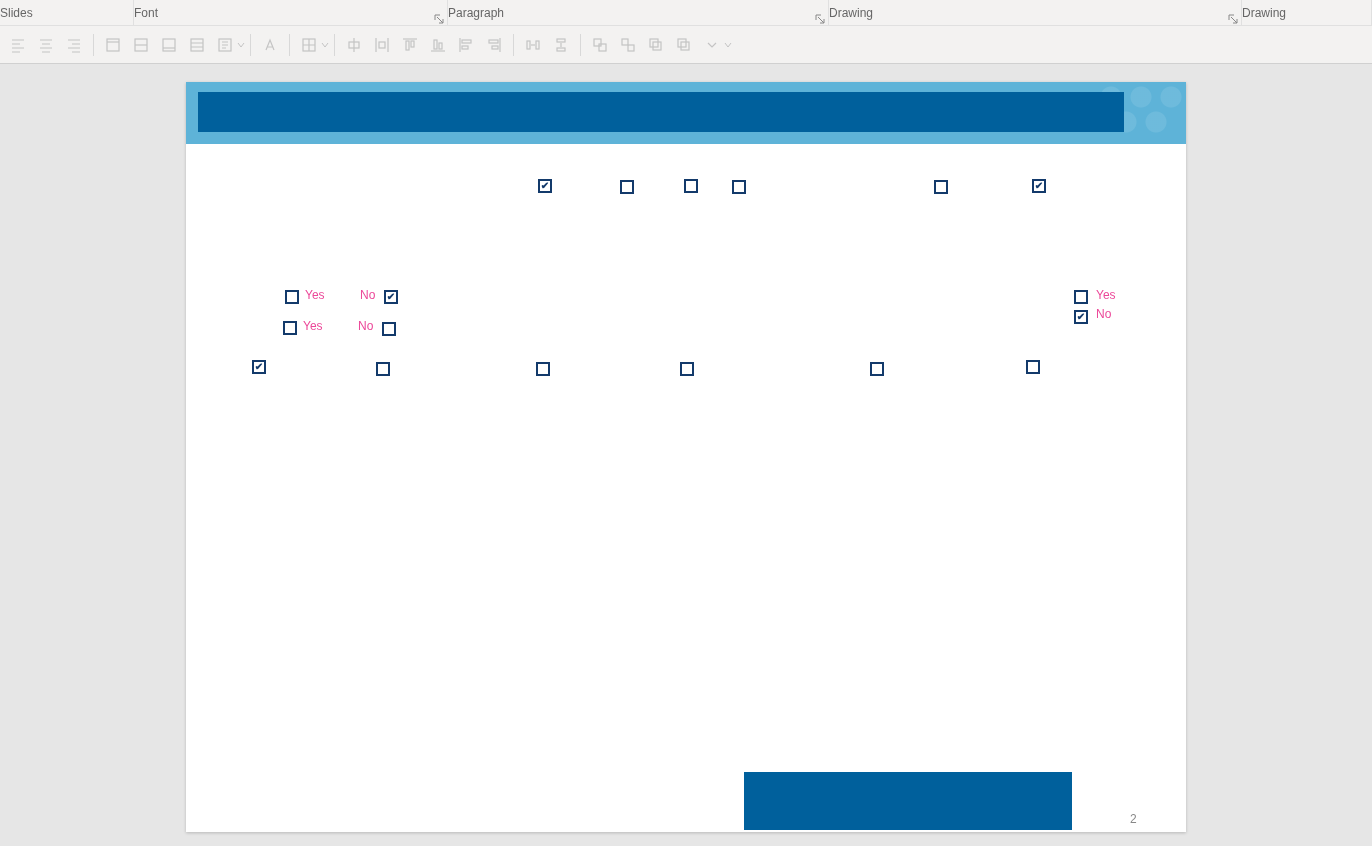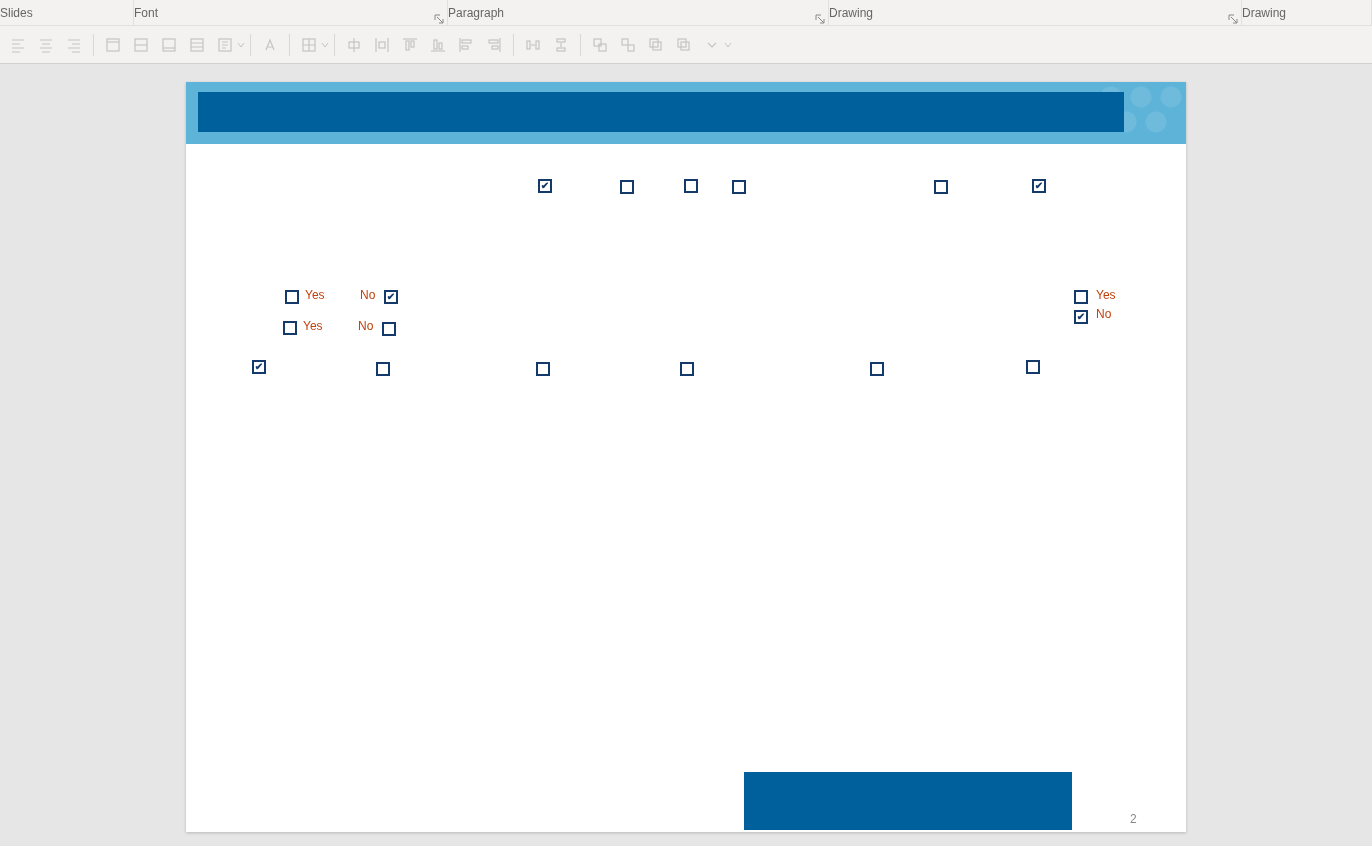--- a/index.html
+++ b/index.html
@@ -31,21 +31,21 @@
   radial-gradient(circle at 75px 15px, rgba(255,255,255,0.1) 10px, transparent 11px),
   radial-gradient(circle at 30px 40px, rgba(255,255,255,0.1) 10px, transparent 11px),
   radial-gradient(circle at 60px 40px, rgba(255,255,255,0.1) 10px, transparent 11px);
 }
 .slide-title-bar { position:absolute; top:10px; left:12px; right:62px; height:40px; background:#00609c; }
 
 
 .chk { position:absolute; width:14px; height:14px; border:2px solid #133a6b; background:#fff; display:flex; align-items:center; justify-content:center; }
 .chk.shadow::after{ content:""; position:absolute; top:-2px; left:-2px; right:-2px; bottom:-2px; border:1px solid rgba(19,58,107,0.3); }
 .chk .tick { font-size:10px; line-height:1; color:#133a6b; font-weight:bold; }
-.lbl { position:absolute; font-size:12px; color:#c2410c; }
+.lbl { position:absolute; font-size:12px; color:#ec4899; }
 
 .slide-footer-box { position:absolute; background:#00609c; }
 .page-num { position:absolute; font-size:12px; color:#888; }
 </style>
 </head>
 <body>
 
 <div class="ribbon-labels" id="ribbon-labels">
     <div class="ribbon-group-label" style="width: 134px;">
       <span>Slides</span>

